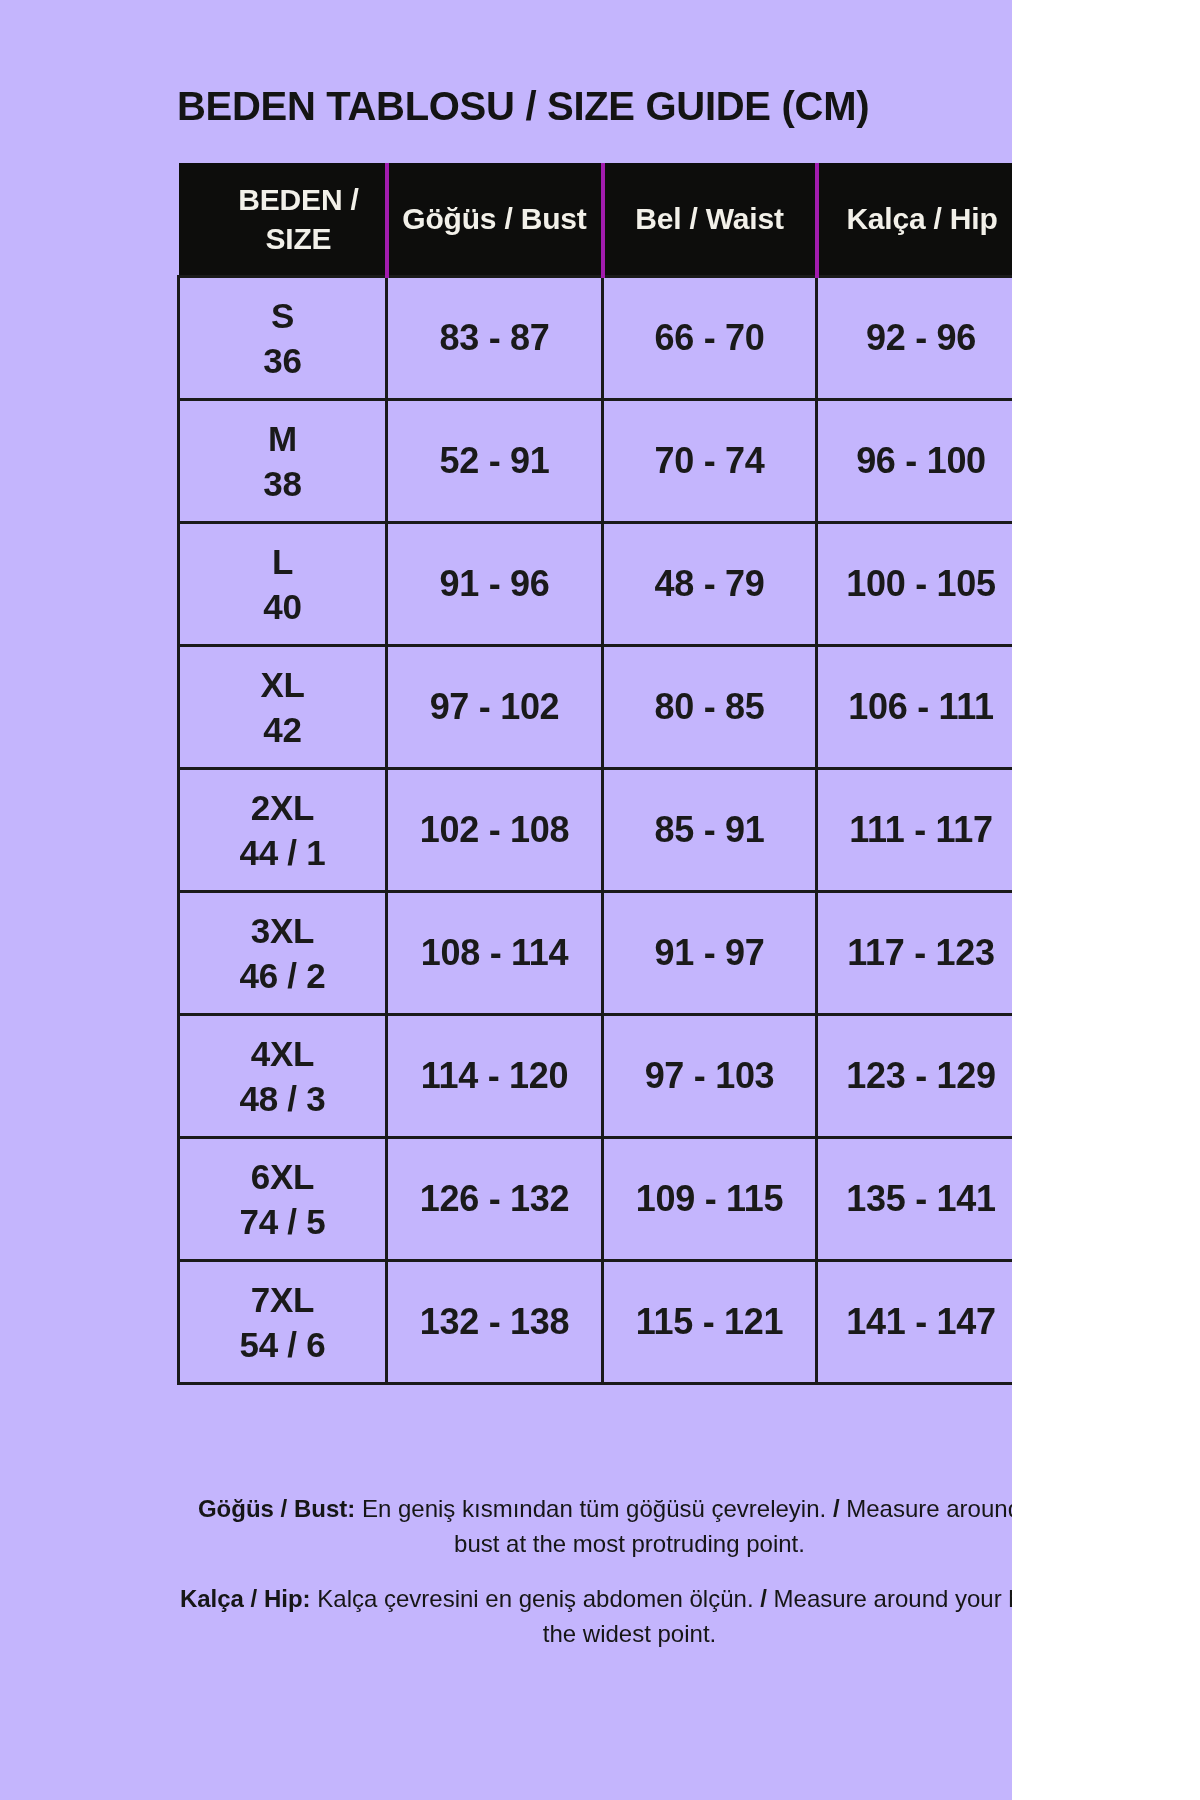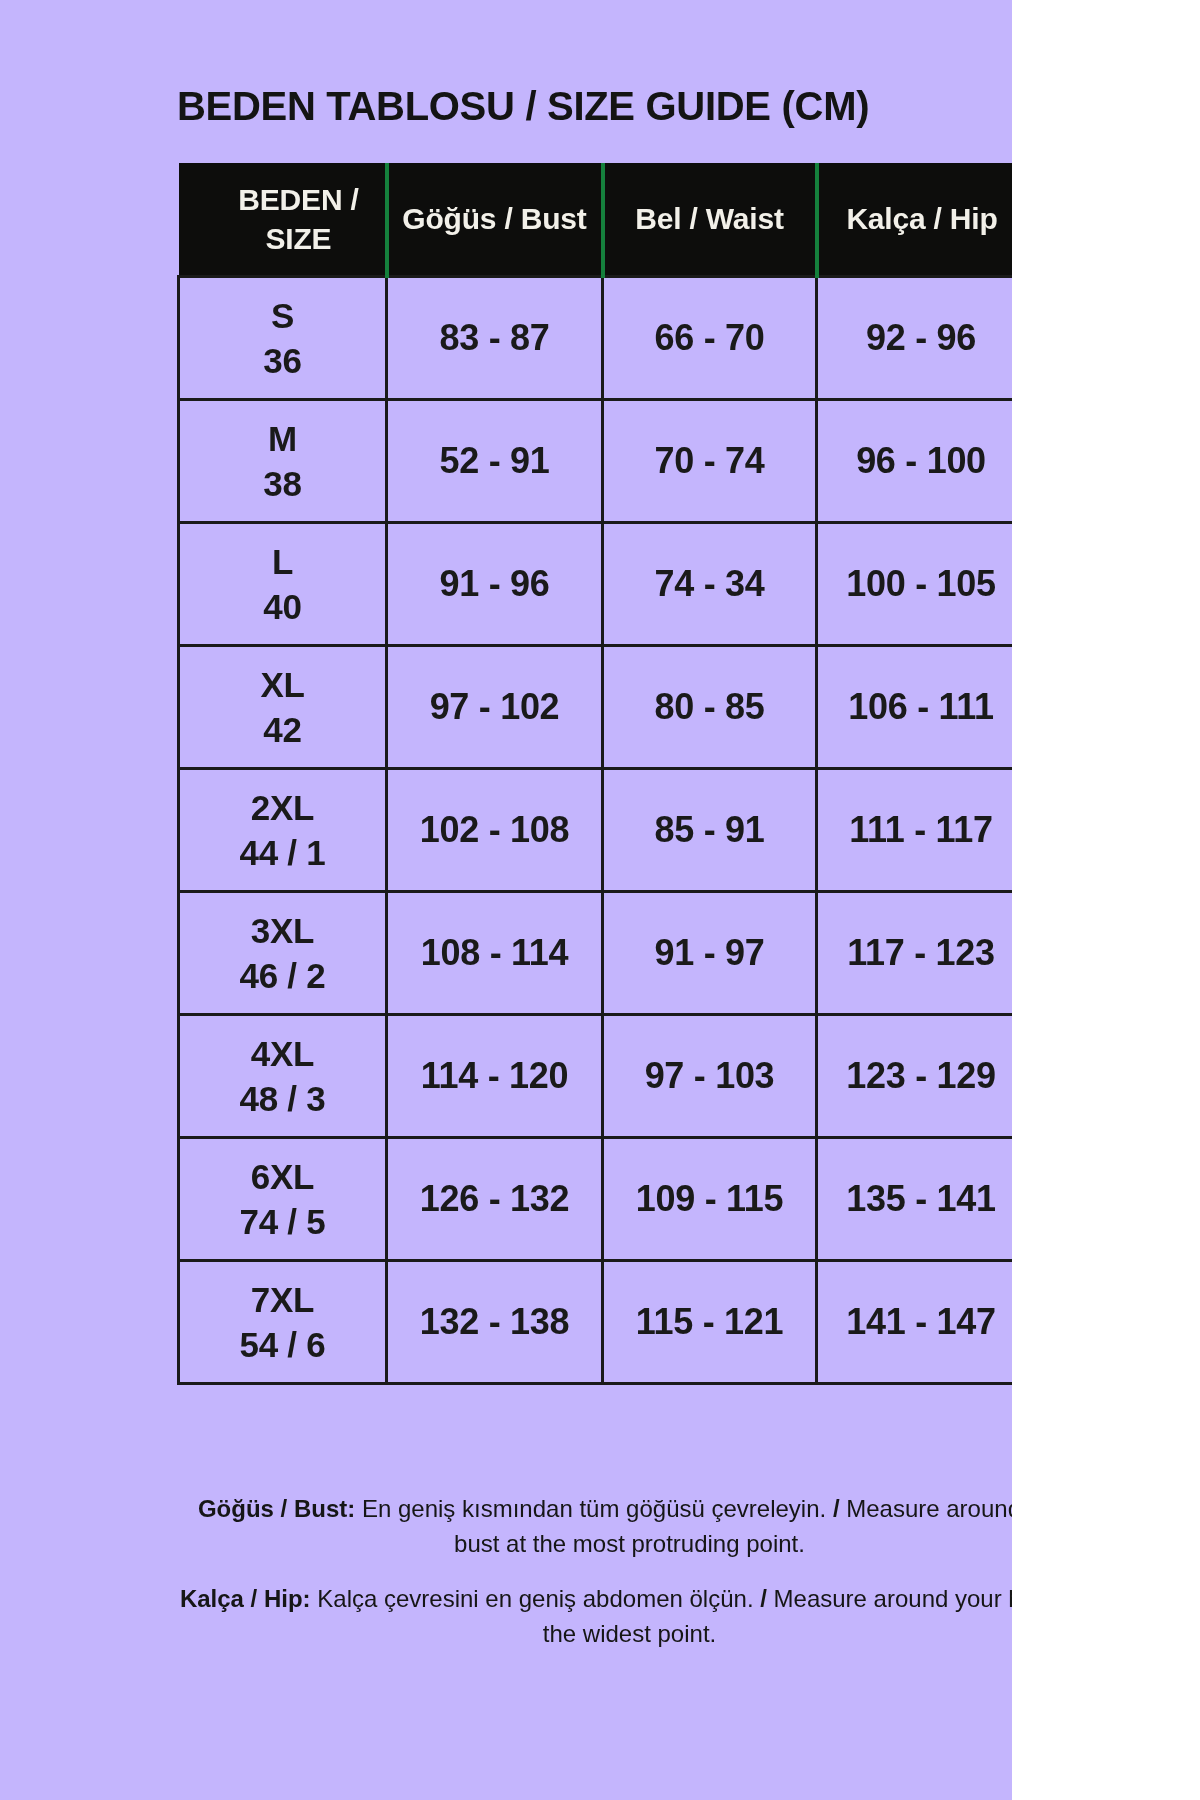--- a/index.html
+++ b/index.html
@@ -43,21 +43,21 @@
     text-align: center;
     vertical-align: middle;
     border: none;
     letter-spacing: -0.2px;
   }
   table.size-table thead th.first {
     text-align: center;
     padding-left: 35px;
   }
   table.size-table thead th.sep {
-    border-left: 4px solid #15803d;
+    border-left: 4px solid #a21caf;
   }
   .th-twoline { line-height: 39px; }
   table.size-table tbody td {
     border: 3px solid #1A1A1A;
     height: 118px;
     text-align: center;
     vertical-align: middle;
     font-size: 36px;
     color: #1A1A1A;
     letter-spacing: -0.3px;
@@ -126,21 +126,21 @@
         <td>52 - 91</td>
         <td>70 - 74</td>
         <td>96 - 100</td>
       </tr>
       <tr>
         <td class="size-cell">
           <div>L</div>
             <div>40</div>
         </td>
         <td>91 - 96</td>
-        <td>74 - 34</td>
+        <td>48 - 79</td>
         <td>100 - 105</td>
       </tr>
       <tr>
         <td class="size-cell">
           <div>XL</div>
             <div>42</div>
         </td>
         <td>97 - 102</td>
         <td>80 - 85</td>
         <td>106 - 111</td>

